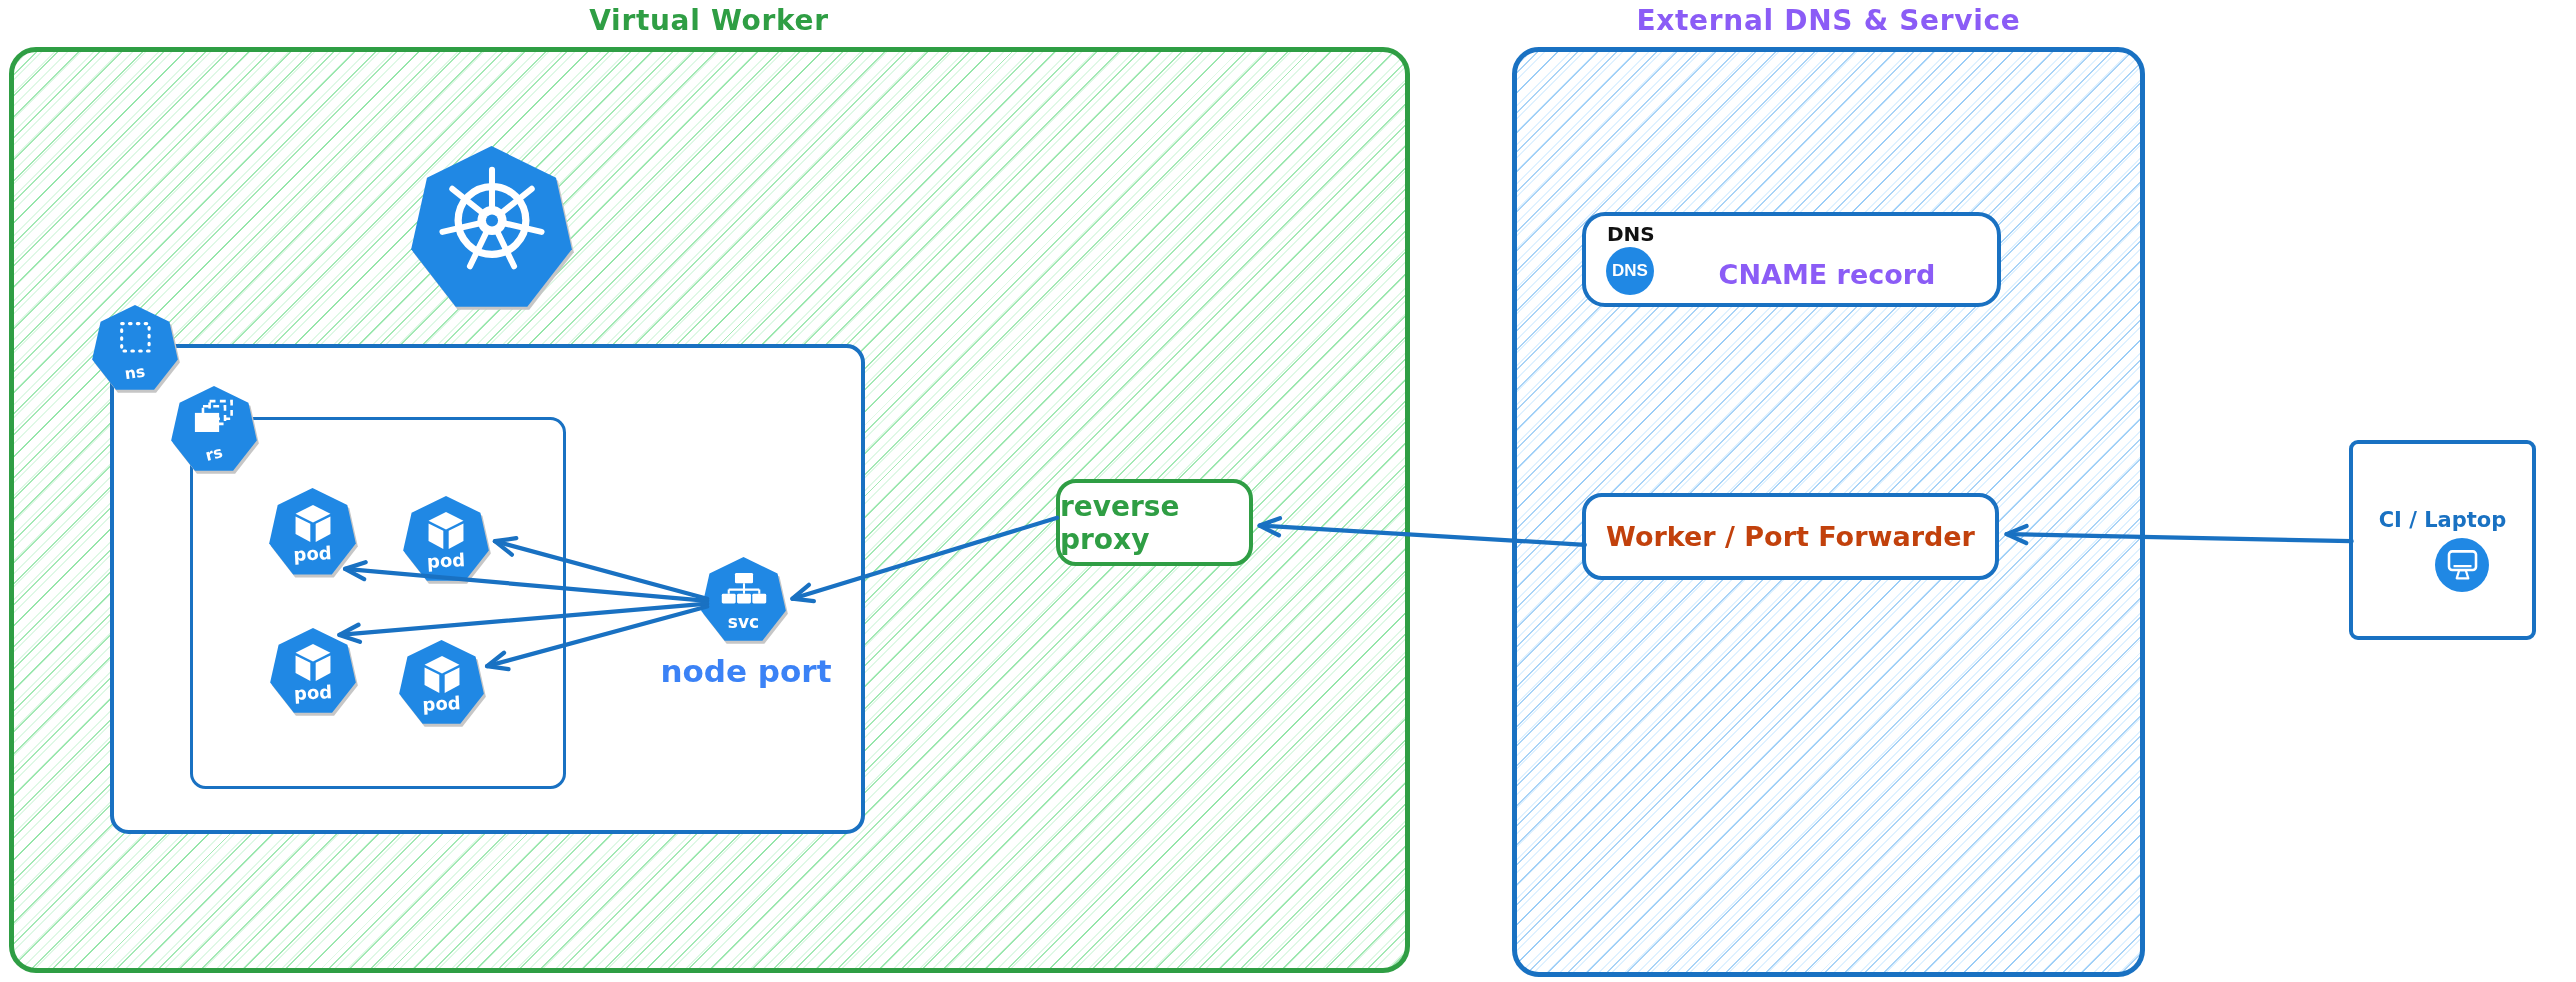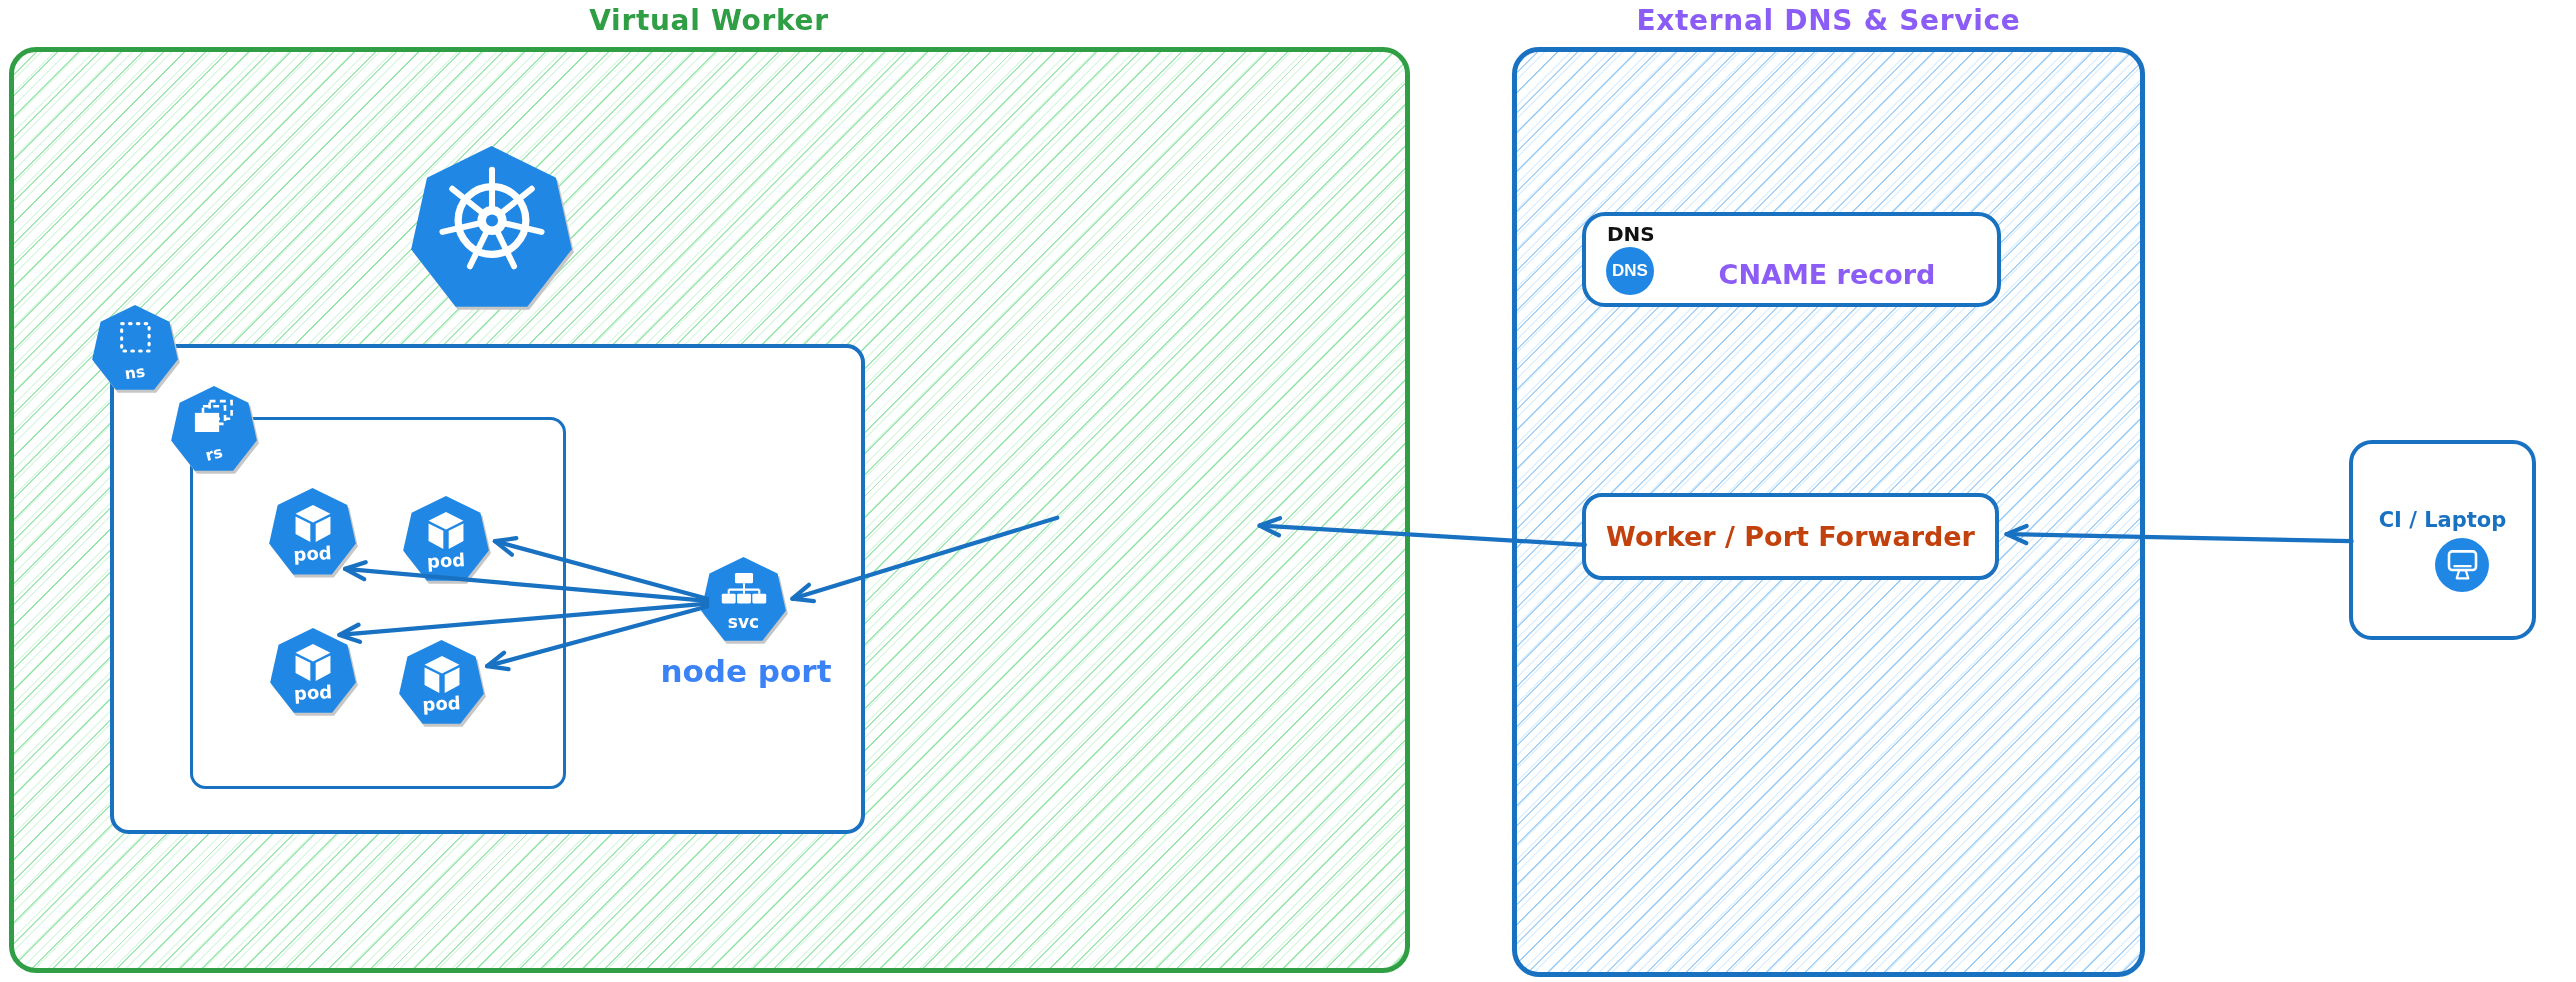--- a/index.html
+++ b/index.html
@@ -38,21 +38,21 @@
           display:flex;align-items:center;justify-content:center;color:#2f9e44;font-size:28px;font-weight:600;}
   .dns-box{left:1582px;top:200px;width:419px;height:95px;background:#fff;border:4.3px solid #1971c2;border-radius:23px;margin-top:12px;}
   .dns-header{left:21px;top:5.7px;font-size:20px;font-weight:700;color:#121212;}
   .dns-circle{left:20px;top:31px;width:48px;height:48px;border-radius:50%;background:#2088e4;
               display:flex;align-items:center;justify-content:center;color:#fff;font-size:17px;font-weight:700;
               font-family:"Liberation Sans",sans-serif;}
   .cname{left:85px;top:25.6px;width:312px;height:65px;display:flex;align-items:center;justify-content:center;
          color:#8b5cf6;font-size:27px;font-weight:600;}
   .worker-box{left:1582px;top:493px;width:417px;height:87px;background:#fff;border:4.3px solid #1971c2;border-radius:20px;
               display:flex;align-items:center;justify-content:center;color:#c2410c;font-size:27px;font-weight:600;}
-  .ci-box{left:2349px;top:440px;width:187px;height:200px;background:#fff;border:4.3px solid #1971c2;border-radius:23px;}
+  .ci-box{left:2349px;top:440px;width:187px;height:200px;background:#fff;border:4.3px solid #1971c2;border-radius:9px;}
   .ci-label{left:0;top:64px;width:100%;text-align:center;color:#1971c2;font-size:21px;font-weight:600;}
   .ci-circle{left:82px;top:94px;width:54px;height:54px;border-radius:50%;background:#2088e4;
              display:flex;align-items:center;justify-content:center;}
   
   .hep-wrap{filter:drop-shadow(2.8px 3.6px 0 #c6c6c6);}
   .heptagon{
     position:relative;width:100%;height:100%;background:#2088e4;
     clip-path:polygon(50% 0%, 10.9% 18.8%, 1.3% 61.1%, 28.3% 95.1%, 71.7% 95.1%, 98.7% 61.1%, 89.1% 18.8%);
   }
   .hep-icon{position:absolute;left:50%;top:14%;transform:translateX(-50%);}
@@ -173,20 +173,23 @@
         <path d="M36 17 V26 M14 26 H58 M14 26 V32 M36 26 V32 M58 26 V32" stroke="#ffffff" stroke-width="3" fill="none"></path>
         <rect x="4" y="32" width="20" height="14" rx="2" fill="#ffffff"></rect>
         <rect x="26" y="32" width="20" height="14" rx="2" fill="#ffffff"></rect>
         <rect x="48" y="32" width="20" height="14" rx="2" fill="#ffffff"></rect>
       </svg>
       <div class="hep-label svc-label">svc</div>
     </div>
   </div>
   <div class="abs node-port">node port</div>
 
+  <div class="abs rp-box">
+    <span>reverse proxy</span>
+  </div>
 
   <div class="abs dns-box">
     <div class="abs dns-header">DNS</div>
     <div class="abs dns-circle">
       <span>DNS</span>
     </div>
     <div class="abs cname">CNAME record</div>
   </div>
 
   <div class="abs worker-box">

